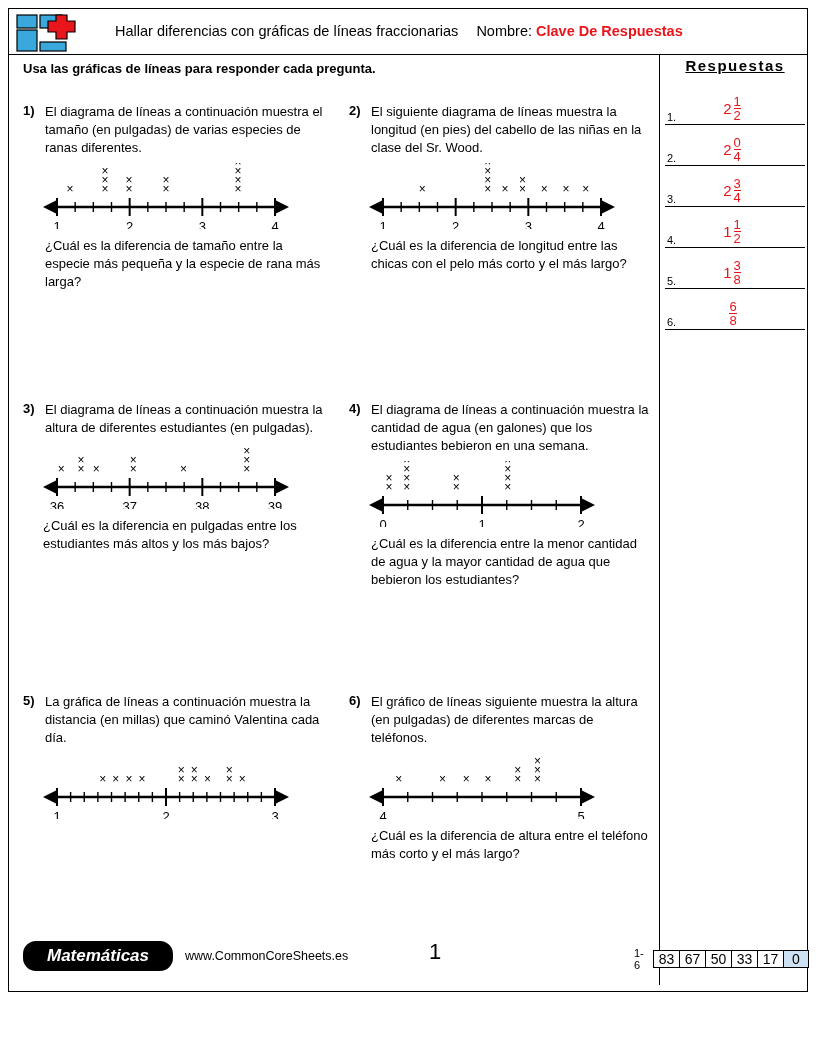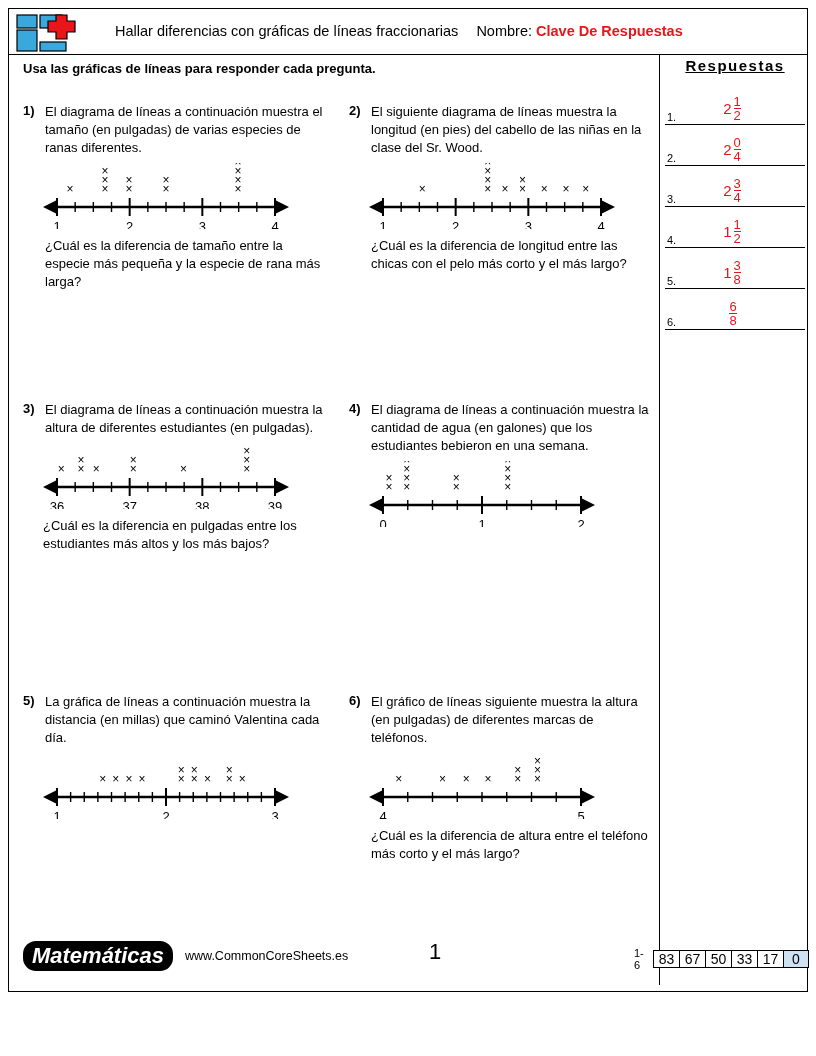--- a/index.html
+++ b/index.html
@@ -118,21 +118,21 @@
     left: 0; bottom: 0;
     width: 800px; height: 62px;
   }
   .mat-badge {
     position: absolute;
     left: 14px; top: 12px;
     width: 150px; height: 30px;
     background: #000;
     border-radius: 13px;
     color: #fff;
-    font-size: 22px;
+    font-size: 17px;
     font-weight: bold;
     font-style: italic;
     display: flex; align-items: center; justify-content: center;
     border: 2px solid #000;
   }
   .site {
     position: absolute;
     left: 176px; top: 20px;
     font-size: 12.5px;
   }
@@ -355,20 +355,21 @@
             <text x="39.76" y="21" font-size="12" font-family="Liberation Sans, sans-serif" text-anchor="middle">×</text>
             <text x="39.76" y="12" font-size="12" font-family="Liberation Sans, sans-serif" text-anchor="middle">×</text>
             <text x="39.76" y="3" font-size="12" font-family="Liberation Sans, sans-serif" text-anchor="middle">×</text>
             <text x="89.26" y="30" font-size="12" font-family="Liberation Sans, sans-serif" text-anchor="middle">×</text>
             <text x="89.26" y="21" font-size="12" font-family="Liberation Sans, sans-serif" text-anchor="middle">×</text>
             <text x="140.74" y="30" font-size="12" font-family="Liberation Sans, sans-serif" text-anchor="middle">×</text>
             <text x="140.74" y="21" font-size="12" font-family="Liberation Sans, sans-serif" text-anchor="middle">×</text>
             <text x="140.74" y="12" font-size="12" font-family="Liberation Sans, sans-serif" text-anchor="middle">×</text>
             <text x="140.74" y="3" font-size="12" font-family="Liberation Sans, sans-serif" text-anchor="middle">×</text>
           </svg></div>
+        <div class="qtext2" style="margin-left:22px">¿Cuál es la diferencia entre la menor cantidad de agua y la mayor cantidad de agua que bebieron los estudiantes?</div>
       </div>
       <div class="q" style="left: 14px; top: 684px;">
         <div class="qnum">5)</div>
         <div class="qtext">La gráfica de líneas a continuación muestra la distancia (en millas) que caminó Valentina cada día.</div>
         <div class="plot"><svg width="250" height="66" viewBox="0 0 250 66">
             <line x1="16" y1="44" x2="234" y2="44" stroke="#000" stroke-width="2.4"></line>
             <polygon points="16,37 16,51 2,44" fill="#000"></polygon>
             <polygon points="234,37 234,51 248,44" fill="#000"></polygon>
             <line x1="16" y1="35" x2="16" y2="53" stroke="#000" stroke-width="2"></line>
             <line x1="29.625" y1="39" x2="29.625" y2="49" stroke="#000" stroke-width="1.4"></line>

